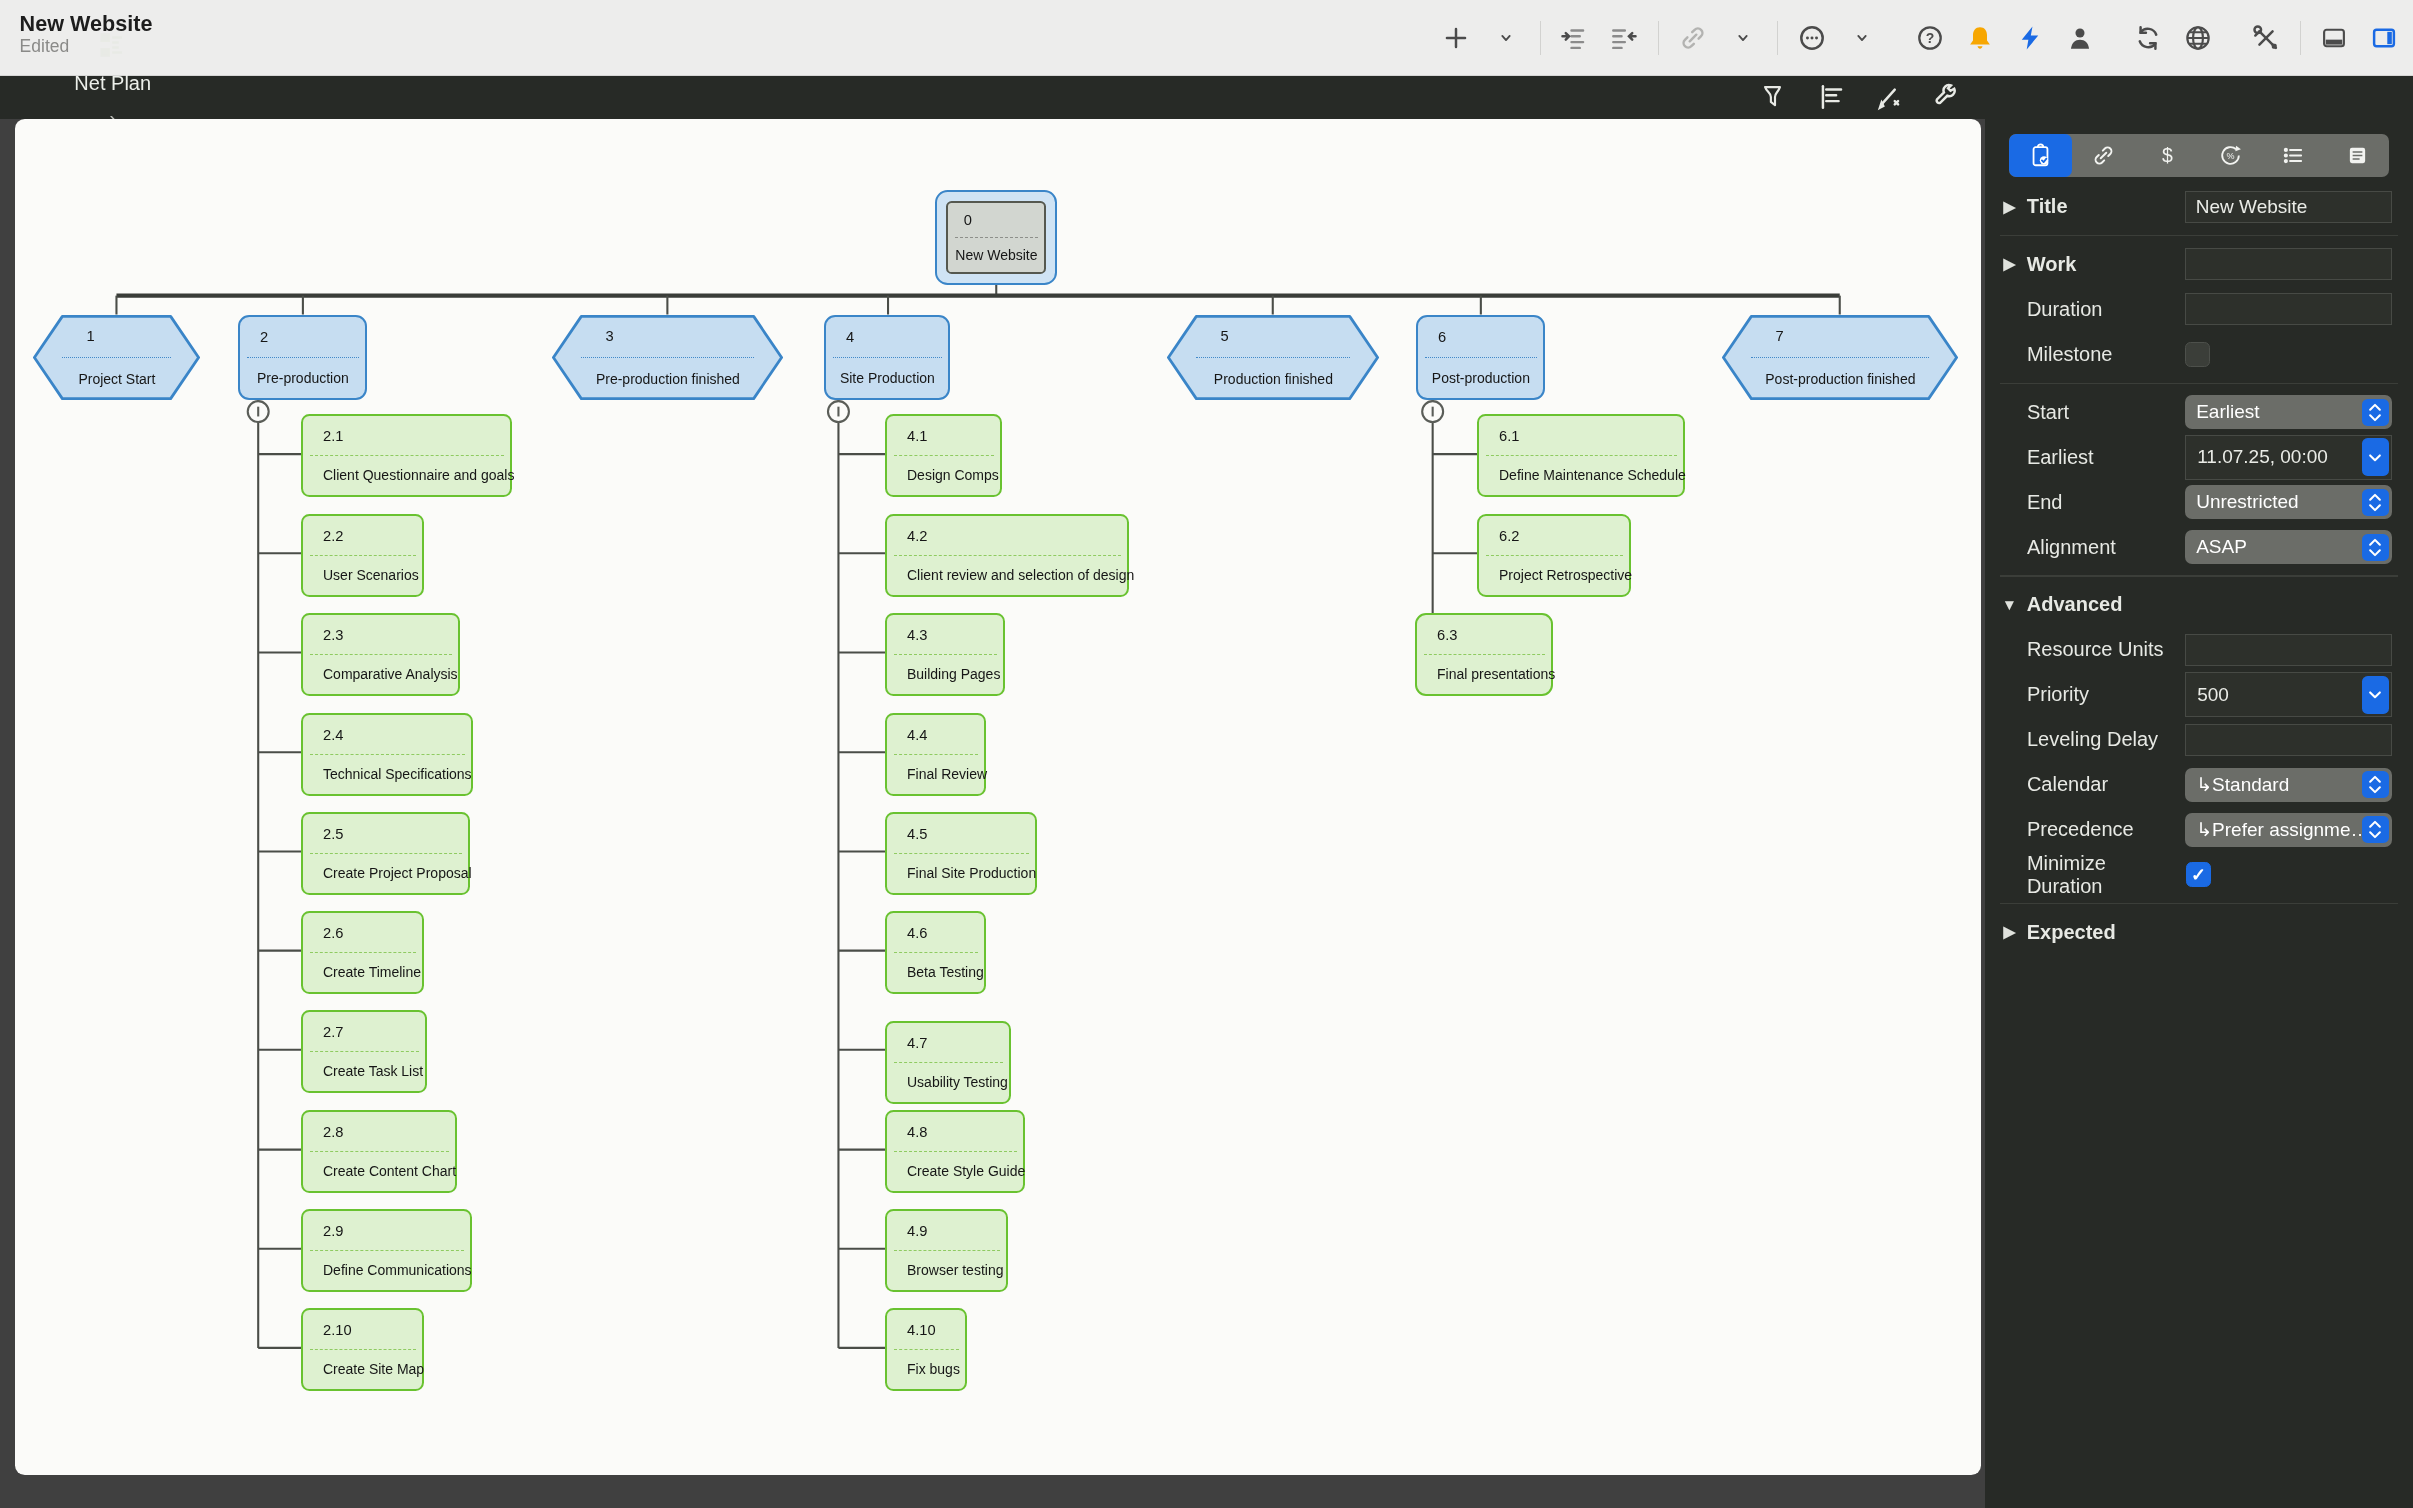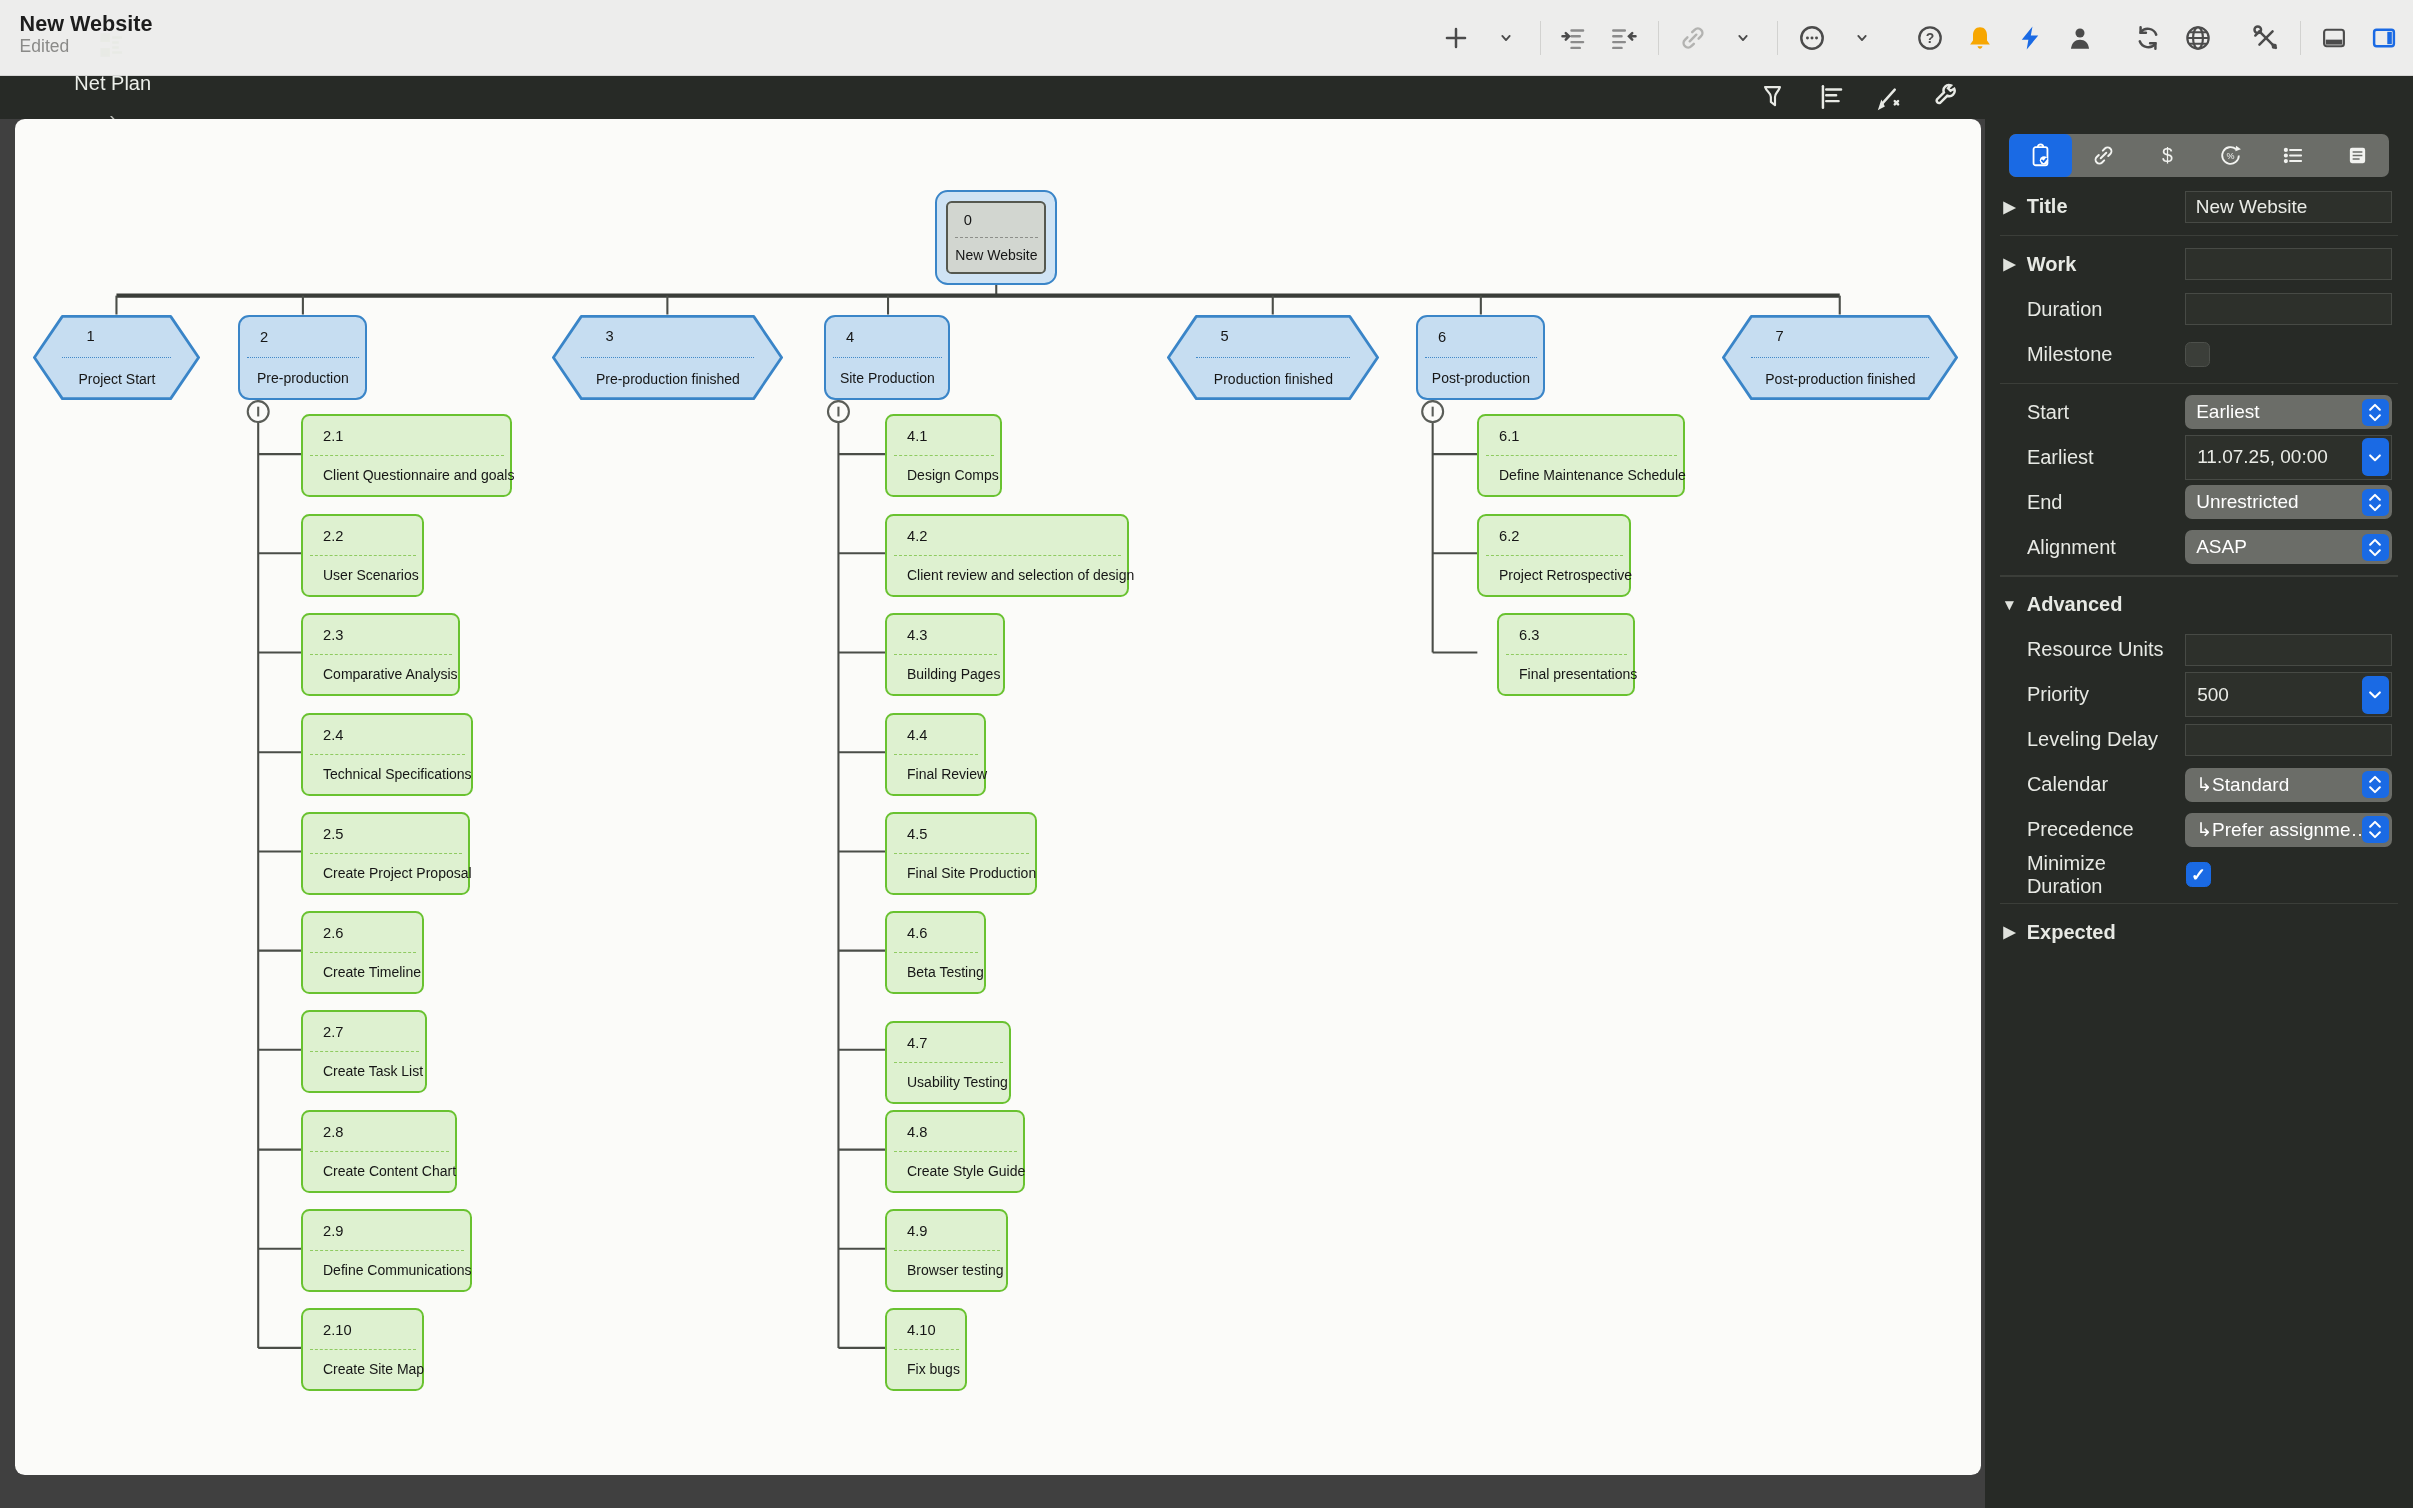--- a/index.html
+++ b/index.html
@@ -435,21 +435,21 @@
     <div class="node green" style="left:1462px;top:295px;width:208px;height:83px;">
         <div class="num">6.1</div>
         <div class="sep greensep"></div>
         <div class="lbl leftpad">Define Maintenance Schedule</div>
       </div>
     <div class="node green" style="left:1462px;top:395px;width:154px;height:83px;border-radius:9px;">
         <div class="num">6.2</div>
         <div class="sep greensep"></div>
         <div class="lbl leftpad">Project Retrospective</div>
       </div>
-    <div class="node green" style="left:1482px;top:494px;width:138px;height:83px;">
+    <div class="node green" style="left:1400px;top:494px;width:138px;height:83px;border-radius:11px;">
         <div class="num">6.3</div>
         <div class="sep greensep"></div>
         <div class="lbl leftpad">Final presentations</div>
       </div>
   </div>
 
   <div id="panel">
     <div id="segtabs">
       <div class="seg sel">
           <svg viewBox="0 0 36 36" stroke="#fff" stroke-width="2.6" fill="none" stroke-linecap="round" stroke-linejoin="round">

